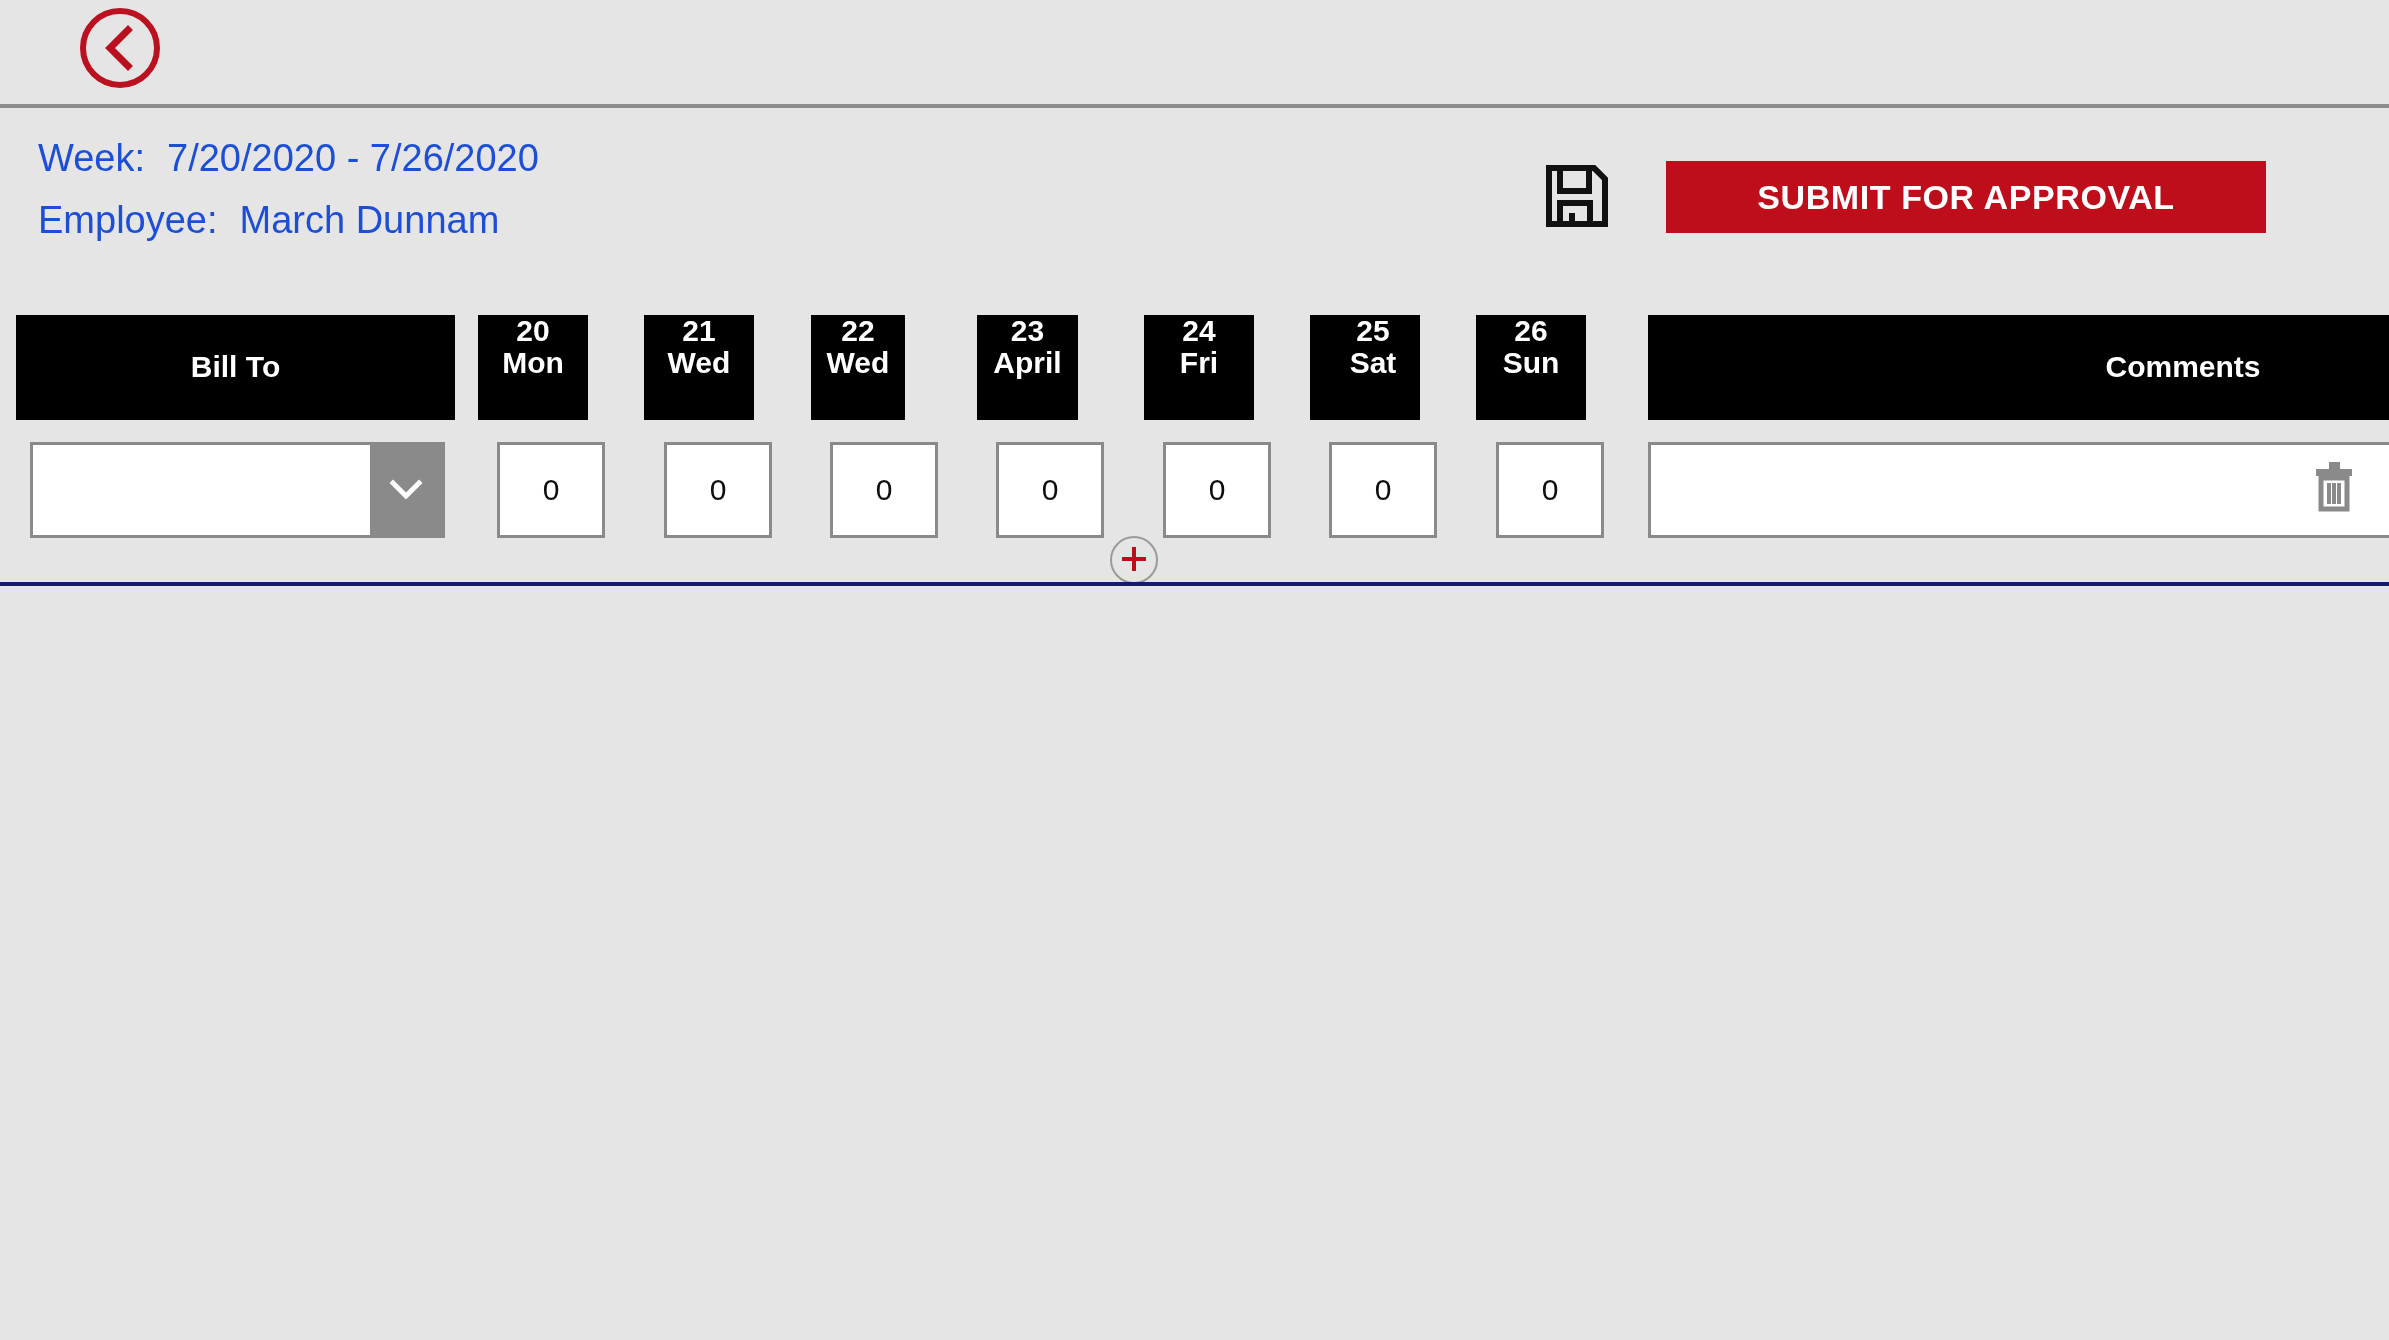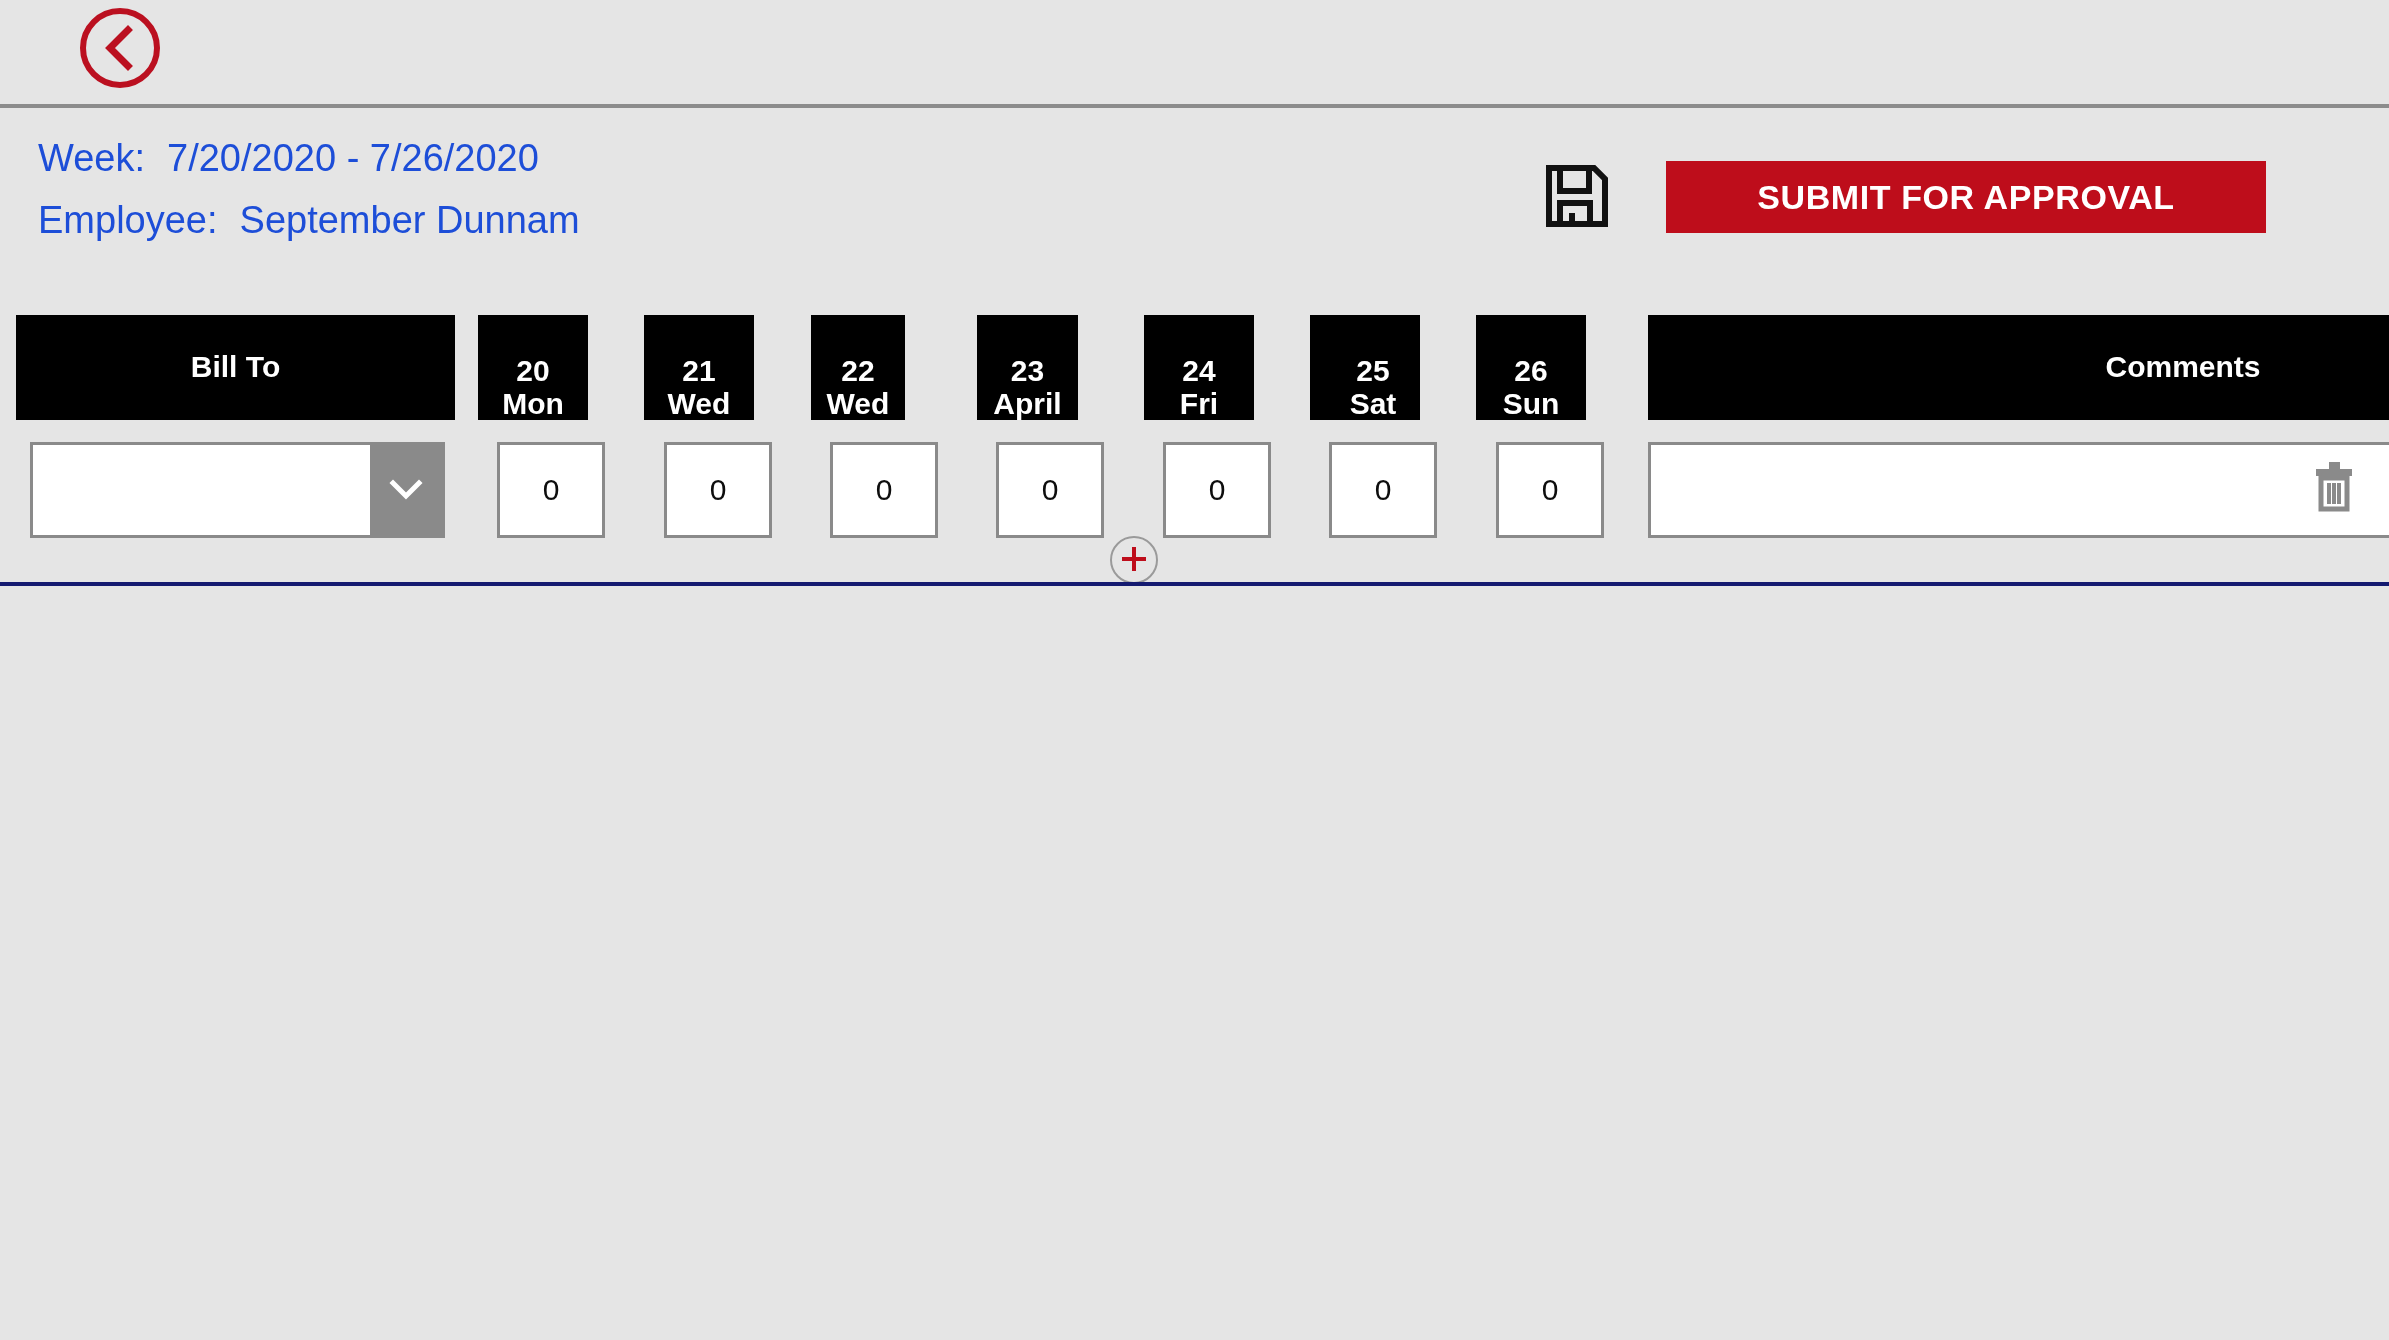--- a/index.html
+++ b/index.html
@@ -135,21 +135,21 @@
     position: absolute;
     top: 0;
     height: 105px;
     background: #000000;
     color: #ffffff;
     font-size: 30px;
     font-weight: bold;
     display: flex;
     flex-direction: column;
     align-items: center;
-    justify-content: flex-end;
+    justify-content: flex-start;
     line-height: 1.08;
     text-align: center;
   }
   .hdr.single { justify-content: center; }
   .hdr .daynum { display: block; }
   .hdr .dayname { display: block; }
 
   .cell-input {
     position: absolute;
     top: 0;
@@ -273,21 +273,21 @@
   </div>
   <div class="divider-top"></div>
 
   <div class="meta">
     <div class="meta-row">
       <span class="meta-label">Week:</span>
       <span class="meta-value">7/20/2020 - 7/26/2020</span>
     </div>
     <div class="meta-row">
       <span class="meta-label">Employee:</span>
-      <span class="meta-value">September Dunnam</span>
+      <span class="meta-value">March Dunnam</span>
     </div>
   </div>
 
   <button class="save-button">
     <span>
       <svg width="66" height="66" viewBox="0 0 66 66">
         <path d="M5,5 L50,5 L61,16 L61,61 L5,61 Z" fill="none" stroke="#111" stroke-width="6" stroke-linejoin="miter"></path>
         <rect x="16" y="5" width="29" height="23" fill="none" stroke="#111" stroke-width="6"></rect>
         <rect x="16" y="40" width="30" height="21" fill="none" stroke="#111" stroke-width="6"></rect>
         <line x1="28" y1="50" x2="28" y2="61" stroke="#111" stroke-width="6"></line>

